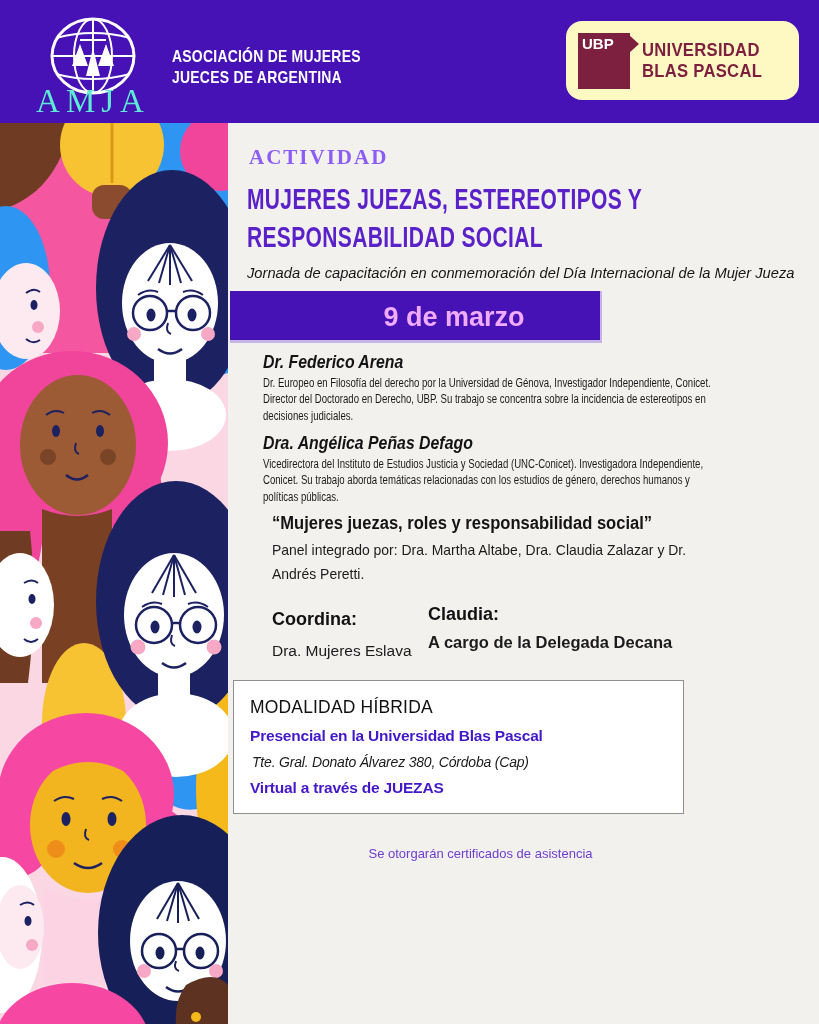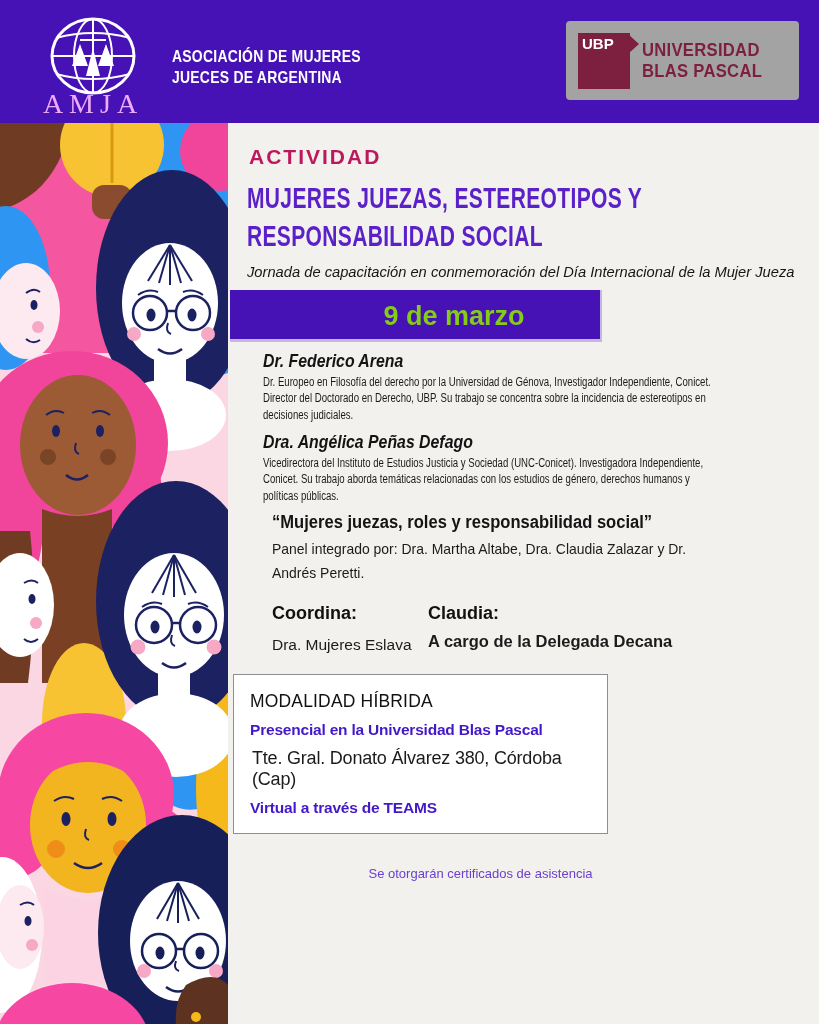--- a/index.html
+++ b/index.html
@@ -15,71 +15,71 @@
   *{margin:0;padding:0;box-sizing:border-box;}
   html,body{background:#e8e8e8;}
   body{font-family:"Liberation Sans", sans-serif;color:var(--ink);}
   .poster{position:relative;width:819px;height:1024px;background:var(--bg);overflow:hidden;margin:0 auto;}
 
   
   .header{position:absolute;top:0;left:0;width:819px;height:123px;background:var(--purple);}
   .amja-block{position:absolute;left:28px;top:8px;display:flex;align-items:flex-start;}
   .amja-logo{position:relative;width:130px;height:110px;}
   .amja-word{position:absolute;left:0;bottom:-2px;width:130px;text-align:center;
-    font-family:"Liberation Serif", serif;font-size:28px;letter-spacing:6px;color:#f0abfc;font-weight:normal;}
+    font-family:"Liberation Serif", serif;font-size:33px;letter-spacing:6px;color:#5eead4;font-weight:normal;}
   .org-name{margin:38px 0 0 14px;color:#fff;font-weight:bold;font-size:17px;line-height:21px;
     transform:scaleX(0.82);transform-origin:0 50%;letter-spacing:.3px;white-space:nowrap;}
-  .ubp-card{position:absolute;right:20px;top:21px;width:233px;height:79px;background:#a3a3a3;border-radius:4px;
+  .ubp-card{position:absolute;right:20px;top:21px;width:233px;height:79px;background:#fef9c3;border-radius:16px;
     display:flex;align-items:center;padding:10px 12px;margin-left:20px;}
   .ubp-mark{position:relative;width:52px;height:56px;background:var(--maroon);flex:none;}
   .ubp-notch{position:absolute;right:-9px;top:2px;width:0;height:0;
     border-top:9px solid transparent;border-bottom:9px solid transparent;border-left:10px solid var(--maroon);}
   .ubp-acronym{position:absolute;left:4px;top:2px;color:#fff;font-size:15px;font-weight:bold;}
   .ubp-name{margin-left:12px;color:var(--maroon);font-weight:bold;font-size:17.5px;line-height:21px;
     letter-spacing:.3px;transform:scaleX(0.95);transform-origin:0 50%;white-space:nowrap;}
 
   
   .illustration{position:absolute;left:0;top:123px;width:228px;height:901px;}
   .illustration svg{display:block;}
 
   
   .content{position:absolute;left:228px;top:123px;width:591px;height:901px;background:var(--bg);}
-  .kicker{margin:22px 0 0 21px;font-size:21px;font-weight:bold;letter-spacing:2px;color:#be185d;}
+  .kicker{margin:22px 0 0 21px;font-size:21px;font-weight:bold;letter-spacing:2px;color:#8b5cf6;font-family:Liberation Serif, serif;}
   .title{margin:10px 0 0 19px;color:var(--title-purple);font-weight:bold;font-size:30px;line-height:38px;}
   .title span{display:block;transform:scaleX(0.70);transform-origin:0 50%;white-space:nowrap;letter-spacing:.5px;}
   .subtitle{margin:8px 0 0 19px;font-style:italic;font-size:15px;color:#161616;white-space:nowrap;
     transform:scaleX(0.98);transform-origin:0 50%;}
   .date-banner{margin:10px 0 0 2px;width:372px;height:52px;background:var(--purple);
     border-bottom:3px solid #c5b5e6;border-right:2px solid #c5b5e6;
-    color:#84cc16;font-weight:bold;font-size:27px;line-height:52px;text-align:center;padding-left:78px;}
+    color:#f0abfc;font-weight:bold;font-size:27px;line-height:52px;text-align:center;padding-left:78px;}
   .bullet-row{display:flex;align-items:flex-start;margin:14px 0 0 19px;}
   .dot{width:9px;height:9px;border-radius:50%;background:#222;margin:9px 8px 0 0;flex:none;}
   .time-title{font-size:22px;font-weight:bold;color:#1d1d1d;white-space:pre-wrap;
     transform:scaleX(0.78);transform-origin:0 50%;}
   .indent{margin-left:35px;}
   .speaker{margin-top:9px;font-size:18px;font-weight:bold;font-style:italic;color:#141414;
     transform:scaleX(0.88);transform-origin:0 50%;white-space:nowrap;}
   .bio{margin-top:2px;font-size:12px;line-height:1.36;width:580px;color:#1a1a1a;
     transform:scaleX(0.80);transform-origin:0 0;}
   .quote{margin:8px 0 0 44px;font-size:18px;font-weight:bold;color:#141414;
     transform:scaleX(0.92);transform-origin:0 50%;white-space:nowrap;}
   .panel{margin:4px 0 0 44px;font-size:15px;line-height:1.62;width:470px;
     transform:scaleX(0.93);transform-origin:0 0;}
   .people-row{display:flex;margin:18px 0 0 44px;}
-  .coordina-col{width:156px;flex:none;}
+  .coordina-col{width:156px;flex:none;margin-top:5px;}
   .label{font-size:18px;font-weight:bold;color:#111;}
   .person{margin-top:12px;font-size:15.5px;}
   .cierre-col .line{margin-top:6px;font-size:16.5px;line-height:1.45;font-weight:bold;}
   .cierre-col .line:first-of-type{margin-top:8px;}
-  .modality-box{margin:20px 0 0 5px;width:375px;background:#fff;border:1px solid #8f8f8f;
+  .modality-box{margin:20px 0 0 5px;width:451px;background:#fff;border:1px solid #8f8f8f;
     padding:15px 20px 16px 16px;}
   .modality-title{font-size:19px;color:#111;letter-spacing:.2px;transform:scaleX(0.92);transform-origin:0 50%;white-space:nowrap;}
   .modality-line{margin-top:9px;font-size:15.5px;letter-spacing:-.2px;}
   .modality-line.accent{color:var(--accent);font-weight:bold;}
-  .modality-line.address{padding-left:2px;font-size:18px;}
+  .modality-line.address{padding-left:2px;font-size:14px;font-style:italic;}
   .certificates{margin:32px 0 0 5px;width:451px;padding-left:44px;text-align:center;
     font-size:13px;color:var(--cert-purple);}
 </style>
 </head>
 <body>
 
 <div class="poster">
 
   <div class="header">
     <div class="amja-block">
@@ -300,19 +300,19 @@
       <div class="cierre-col">
         <div class="label">Claudia:</div>
         <div class="line">A cargo de la Delegada Decana</div>
       </div>
     </div>
 
     <div class="modality-box">
       <div class="modality-title">MODALIDAD HÍBRIDA</div>
       <div class="modality-line accent">Presencial en la Universidad Blas Pascal</div>
       <div class="modality-line address">Tte. Gral. Donato Álvarez 380, Córdoba (Cap)</div>
-      <div class="modality-line accent">Virtual a través de TEAMS</div>
+      <div class="modality-line accent">Virtual a través de JUEZAS</div>
     </div>
 
     <div class="certificates">Se otorgarán certificados de asistencia</div>
   </div>
 
 </div>
 
 </body></html>

